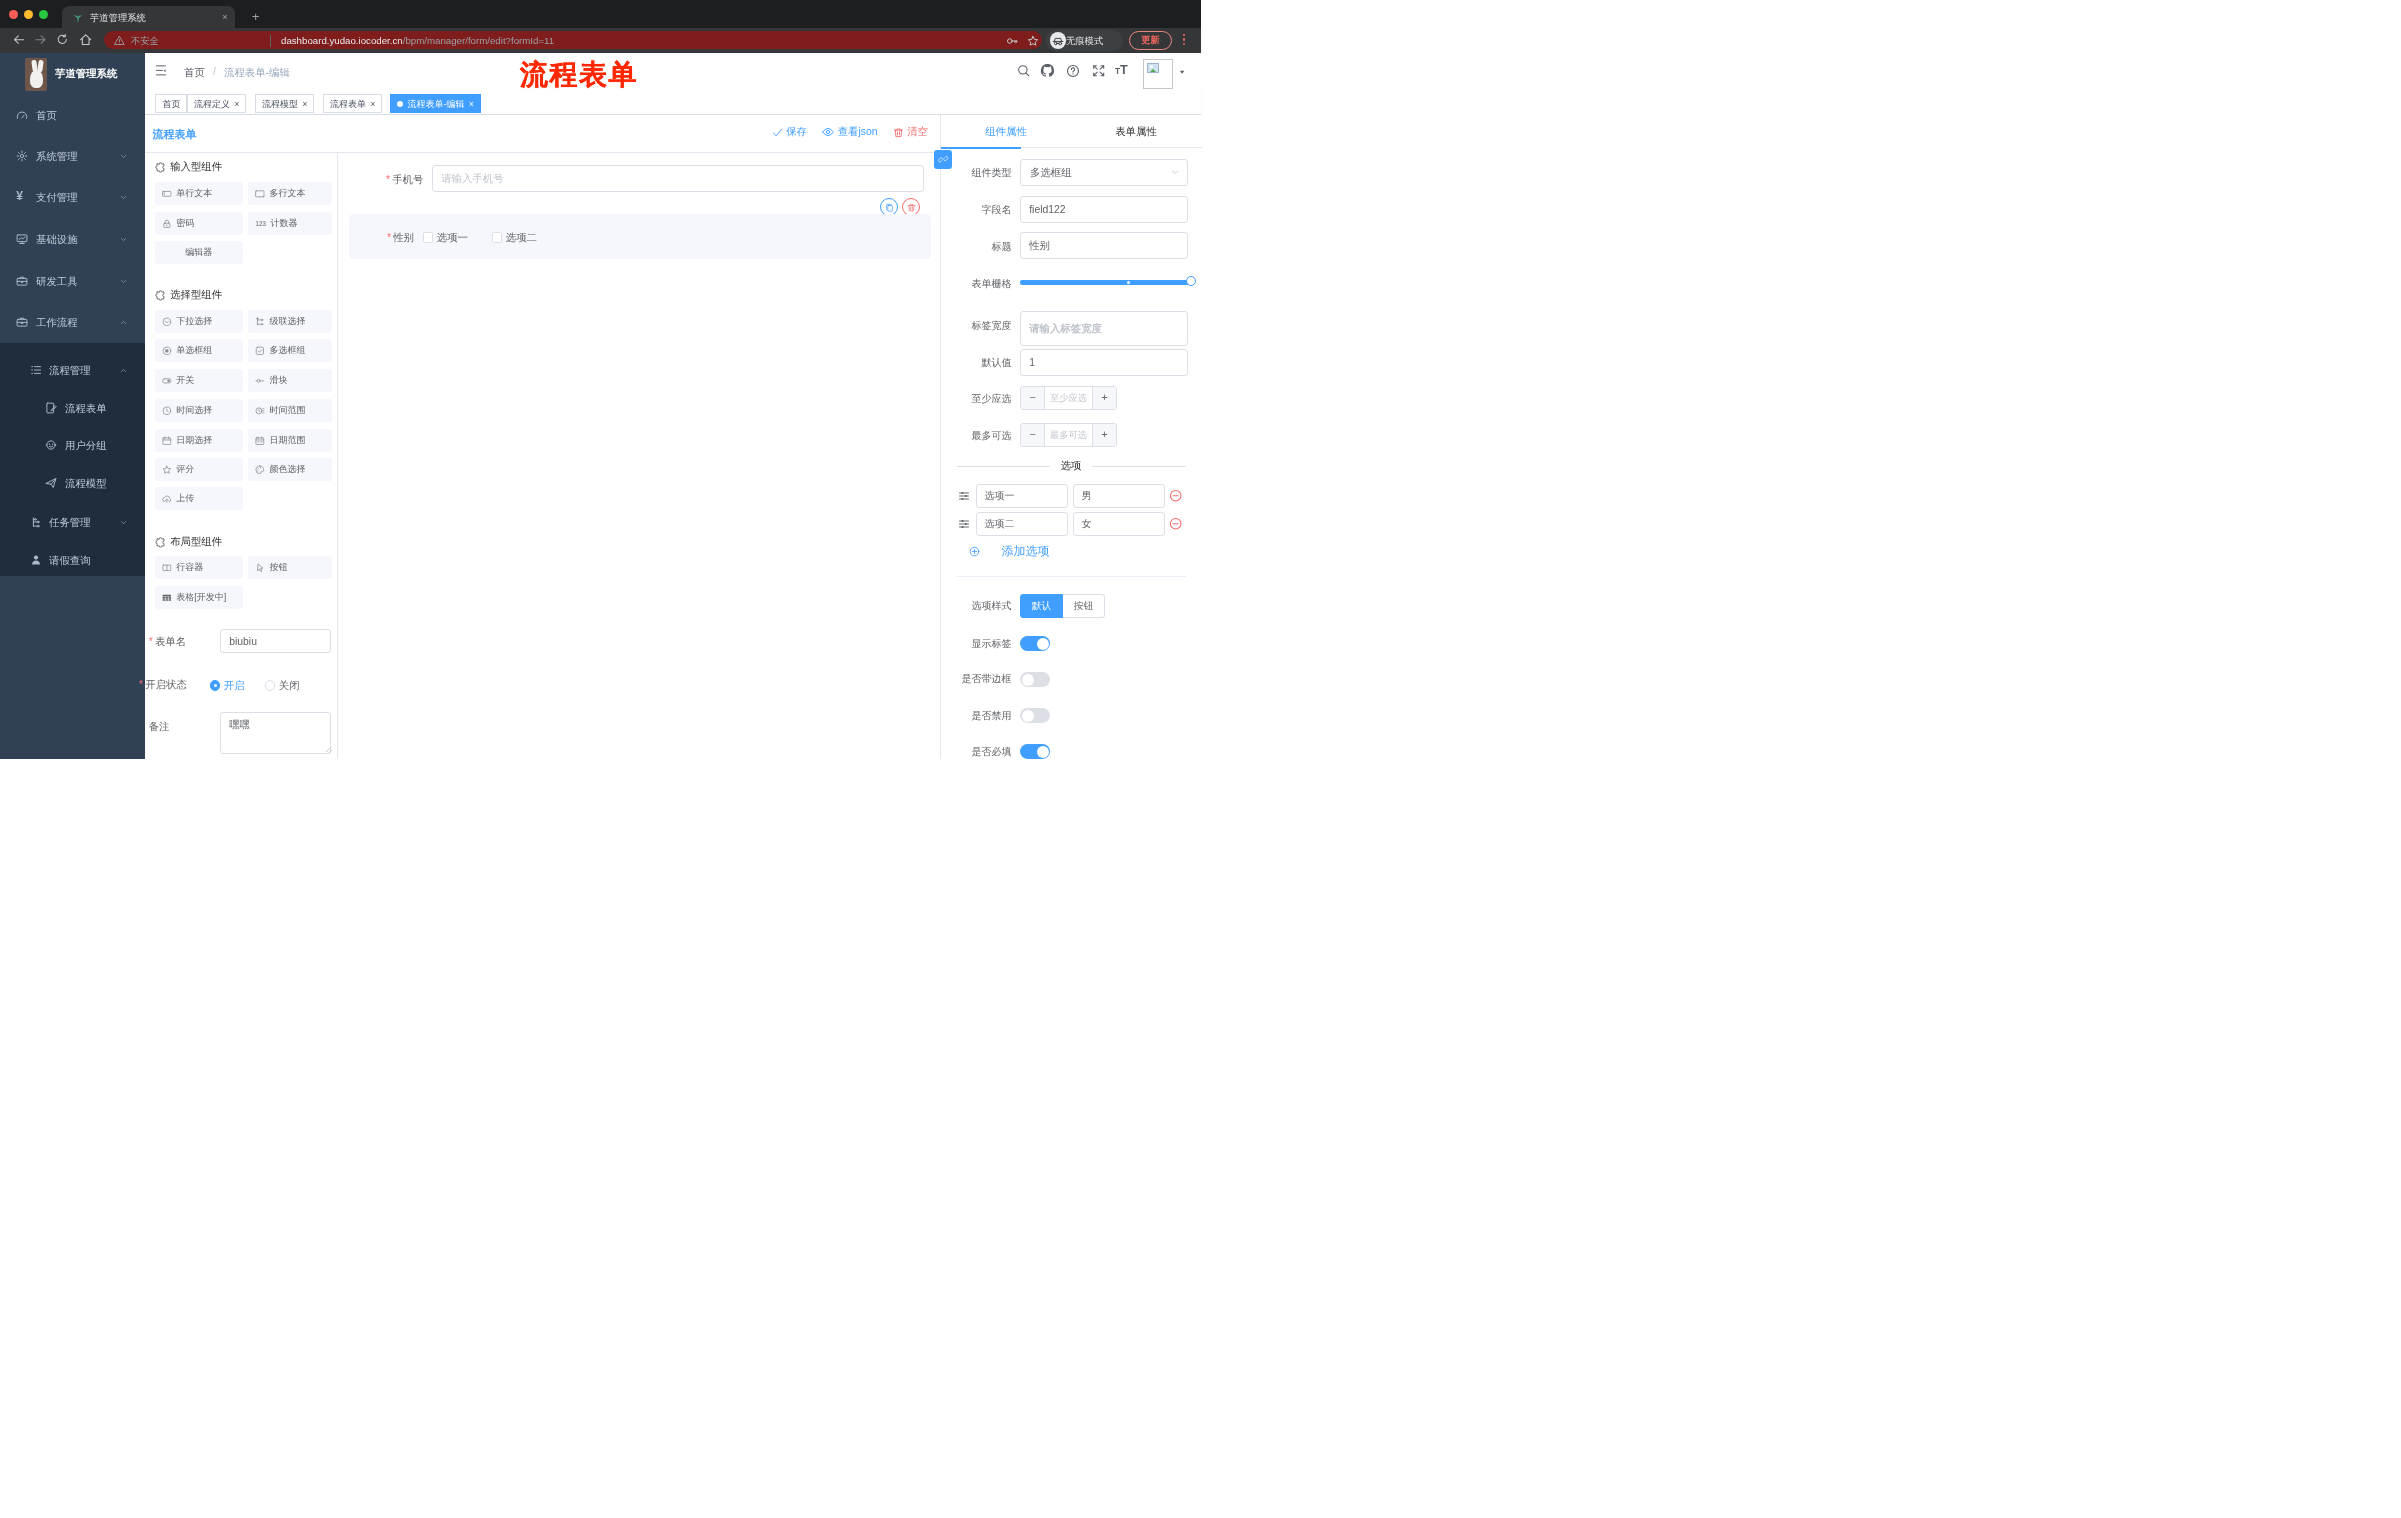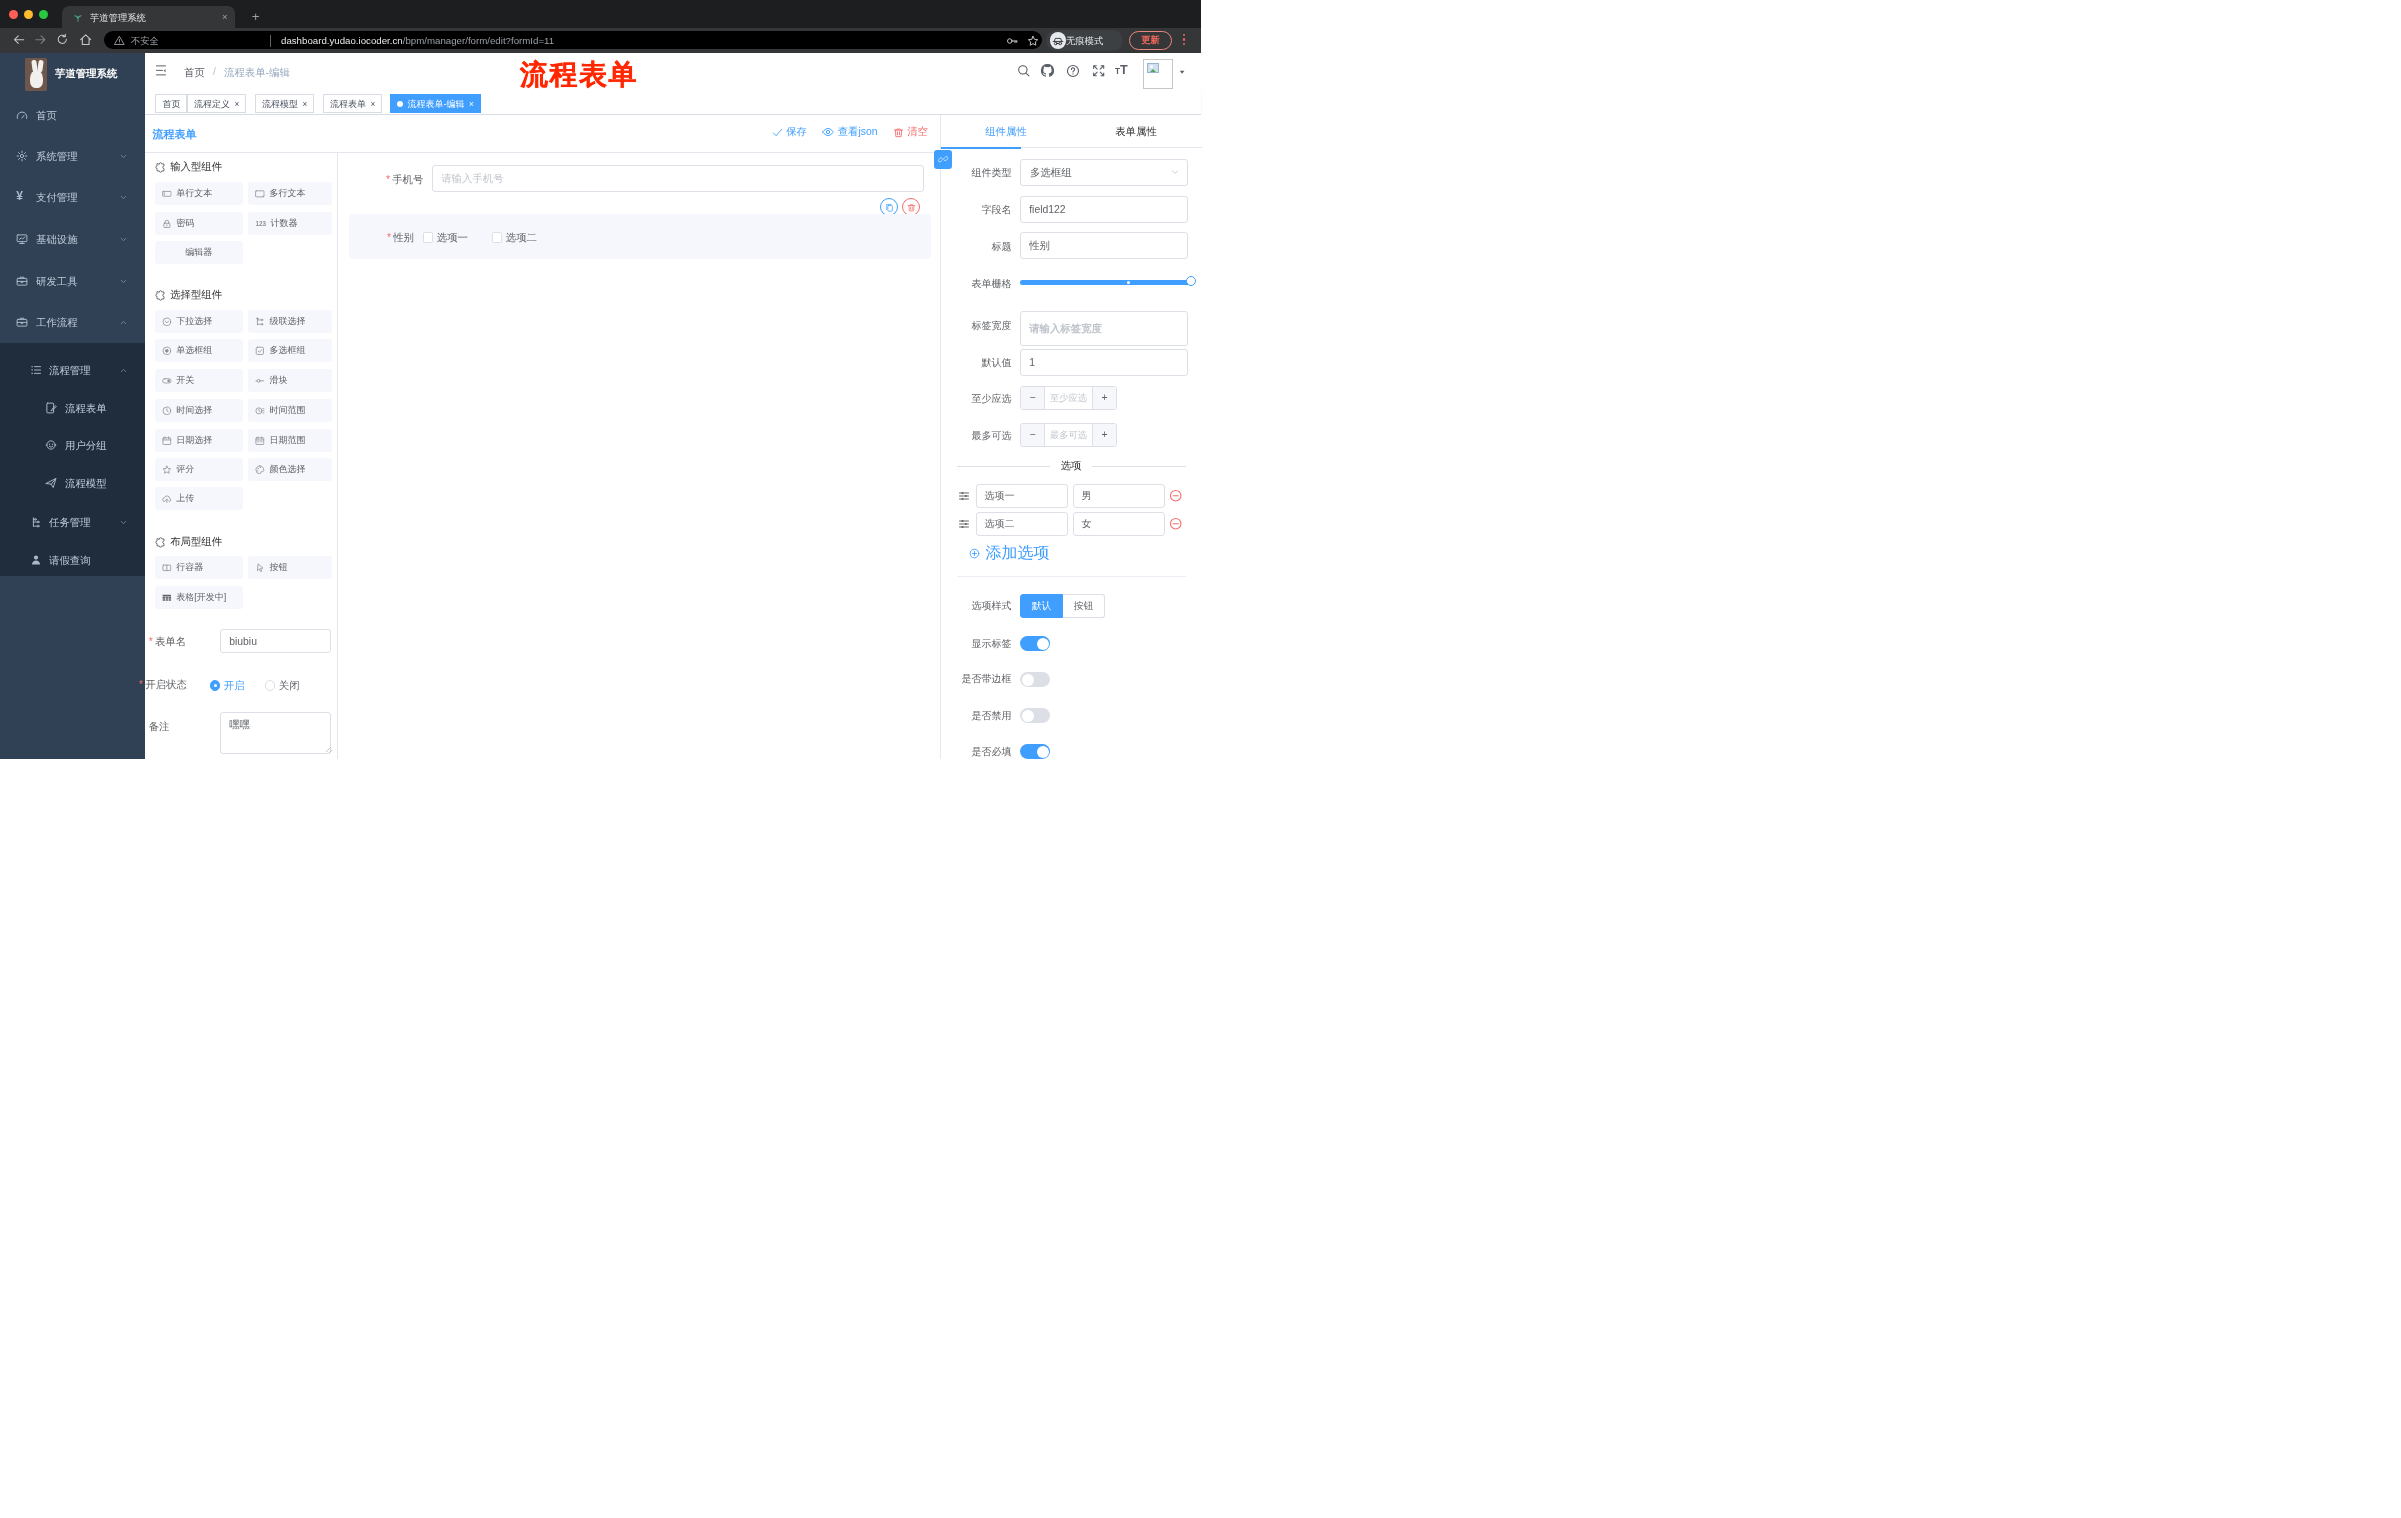--- a/index.html
+++ b/index.html
@@ -11,21 +11,21 @@
   #chrome { position:absolute; left:0; top:0; width:1201px; height:53px; background:#1d1e20; }
   #chrome .toolbar { position:absolute; left:0; top:28px; width:1201px; height:25px; background:#343638; }
   .tlight { position:absolute; top:9.7px; width:9px; height:9px; border-radius:50%; }
   .btab { position:absolute; left:62px; top:6px; width:173px; height:22px; background:#343638;
     border-radius:7.4px 7.4px 0 0; color:#e8eaed; font-size:9.3px; }
   .btab .ttl { position:absolute; left:28px; top:6px; width:119px; white-space:nowrap; overflow:hidden; }
   .btab .cls { position:absolute; right:7.4px; top:5.2px; color:#9aa0a6; font-size:9.7px; cursor:pointer; }
   .newtab { position:absolute; left:246px; top:7.4px; color:#9aa0a6; font-size:13.4px; width:19.3px; height:19.3px;
     text-align:center; line-height:19.3px; }
   .navg { position:absolute; top:5.2px; color:#c4c7c5; }
-  .urlbar { position:absolute; left:104px; top:3px; width:938px; height:18px; background:#000000;
+  .urlbar { position:absolute; left:104px; top:3px; width:938px; height:18px; background:#7f1d1d;
     border-radius:9.7px; color:#9aa0a6; font-size:9.3px; }
   .urlbar .sep { position:absolute; left:166px; top:3.7px; width:0.7px; height:12px; background:#5f6368; }
   .pill-incog { position:absolute; left:1046px; top:2.2px; width:77px; height:21px; background:#3c4043;
     border-radius:10.4px; color:#e8eaed; font-size:9.3px; }
   .btn-update { position:absolute; left:1129px; top:3px; width:43px; height:19.3px; border:1.1px solid #e9887e;
     border-radius:9.7px; color:#ee675c; font-size:9.3px; text-align:center; line-height:17px; font-weight:bold; }
   .dots3 { position:absolute; left:1183px; top:6px; width:2.2px; }
   .dots3 i { display:block; width:2.2px; height:2.2px; border-radius:50%; background:#ee675c; margin-bottom:2.2px; }
   
   #sidebar { position:absolute; left:0; top:53px; width:145px; height:706px; background:#304156; }
@@ -122,21 +122,21 @@
     font-size:10.4px; cursor:pointer; }
   .stepper .sb.l { border-right:0.7px solid #dcdfe6; } .stepper .sb.r { border-left:0.7px solid #dcdfe6; }
   .stepper .sv { flex:1; text-align:center; line-height:22px; font-size:9.3px; color:#c0c4cc; white-space:nowrap; overflow:hidden; }
   .odivider { position:absolute; left:15.6px; width:229px; display:flex; align-items:center; gap:10.4px; }
   .odivider .ln { flex:1; height:0.7px; background:#dcdfe6; }
   .odivider .tx { font-size:10.4px; color:#303133; }
   .orow { position:absolute; height:24px; }
   .oinp { position:absolute; height:24px; width:92px; border:0.7px solid #dcdfe6; border-radius:3px;
     font-size:10px; color:#606266; padding:0 7.4px; outline:none; font-family:inherit; }
   .mcirc { position:absolute; width:13.4px; height:13.4px; color:#f56c6c; top:5.2px; cursor:pointer; }
-  .addopt { position:absolute; color:#409eff; font-size:16px; display:flex; align-items:center; gap:6px; cursor:pointer; }
+  .addopt { position:absolute; color:#409eff; font-size:12px; display:flex; align-items:center; gap:22px; cursor:pointer; }
   .hr2 { position:absolute; left:15.6px; width:229px; height:0.7px; background:#ebeef5; }
   .seg { position:absolute; left:79px; height:24px; display:flex; font-size:9.7px; cursor:pointer;align-items:flex-end; }
   .seg .s1 { width:43px; background:#409eff; color:#fff; border:0.7px solid #409eff; border-radius:3px 0 0 3px;
     text-align:center; line-height:22px; }
   .seg .s2 { width:42px; background:#fff; color:#606266; border:0.7px solid #dcdfe6; border-left:none;
     border-radius:0 3px 3px 0; text-align:center; line-height:22px; }
   .sw { position:absolute; left:79px; width:30px; height:15px; border-radius:7.4px; cursor:pointer; }
   .sw.on { background:#409eff; } .sw.off { background:#dcdfe6; }
   .sw i { position:absolute; top:1.5px; width:12px; height:12px; border-radius:50%; background:#fff; }
   .sw.on i { right:1.5px; } .sw.off i { left:1.5px; }

